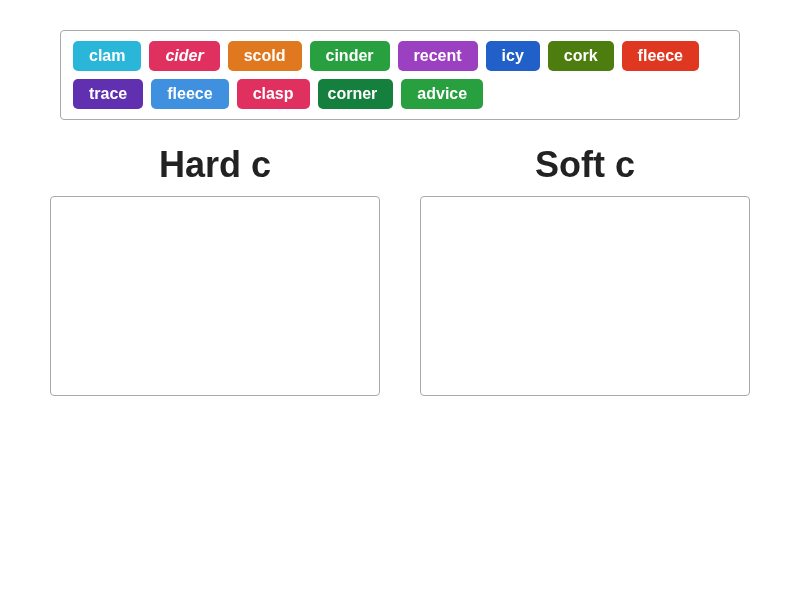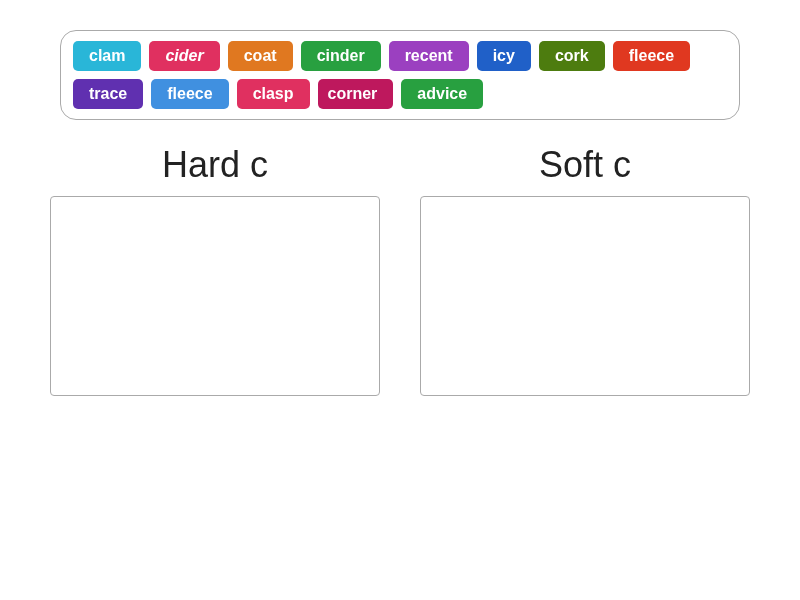--- a/index.html
+++ b/index.html
@@ -11,21 +11,21 @@
       height: 600px;
       overflow: hidden;
       display: flex;
       flex-direction: column;
       align-items: center;
       padding: 30px 20px;
     }
 
     .word-bank {
       border: 1.5px solid #aaa;
-      border-radius: 16px;
+      border-radius: 4px;
       padding: 10px 12px;
       display: flex;
       flex-wrap: wrap;
       gap: 8px;
       width: 680px;
       margin-bottom: 24px;
     }
 
     .word-tile {
       color: #fff;
@@ -45,49 +45,49 @@
 
     .category {
       flex: 1;
       display: flex;
       flex-direction: column;
       align-items: center;
     }
 
     .category-title {
       font-size: 36px;
-      font-weight: 400;
+      font-weight: 700;
       margin-bottom: 10px;
       color: #222;
     }
 
     .drop-zone {
       width: 100%;
       height: 200px;
       border: 1.5px solid #aaa;
       border-radius: 4px;
       background: #fff;
     }
   </style>
 </head>
 <body>
 
 <div class="word-bank">
 <div class="word-tile" style="background-color: rgb(41, 182, 216);">clam</div>
     <div class="word-tile" style="background-color: rgb(224, 48, 96); font-style: italic;">cider</div>
-    <div class="word-tile" style="background-color: rgb(224, 120, 32);">coat</div>
+    <div class="word-tile" style="background-color: rgb(224, 120, 32);">scold</div>
     <div class="word-tile" style="background-color: rgb(40, 160, 64);">cinder</div>
     <div class="word-tile" style="background-color: rgb(155, 64, 192);">recent</div>
     <div class="word-tile" style="background-color: rgb(32, 96, 200);">icy</div>
     <div class="word-tile" style="background-color: #4d7c0f;">cork</div>
     <div class="word-tile" style="background-color: rgb(224, 56, 32);">fleece</div>
     <div class="word-tile" style="background-color: rgb(96, 48, 176);">trace</div>
     <div class="word-tile" style="background-color: rgb(64, 144, 224);">fleece</div>
     <div class="word-tile" style="background-color: rgb(224, 48, 96); text-align: center;">clasp</div>
-    <div class="word-tile" style="background-color: #be185d; padding-left: 10px;">corner</div>
+    <div class="word-tile" style="background-color: #15803d; padding-left: 10px;">corner</div>
     <div class="word-tile" style="background-color: rgb(40, 160, 64);">advice</div>
   </div>
 
 <div class="categories">
   <div class="category">
     <div class="category-title">Hard c</div>
     <div class="drop-zone"></div>
   </div>
   <div class="category">
     <div class="category-title">Soft c</div>

